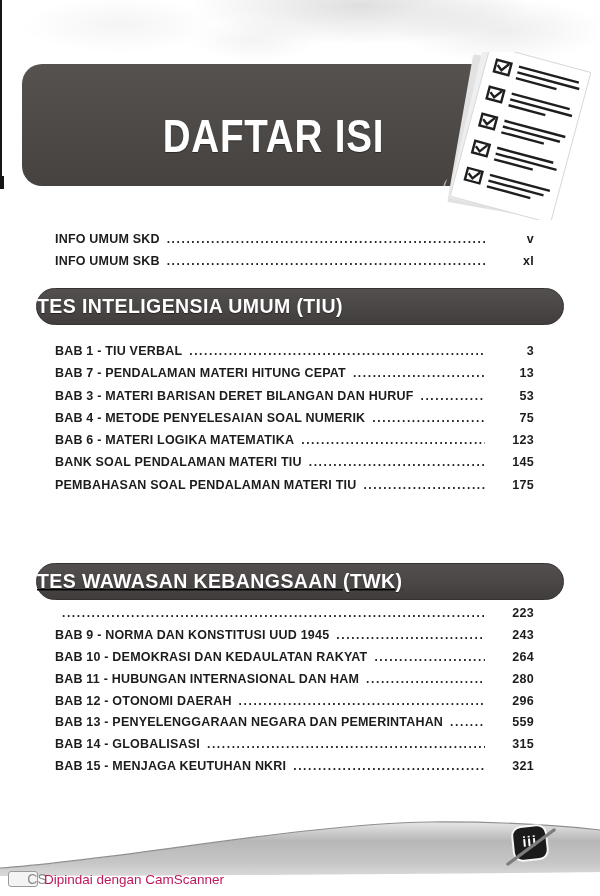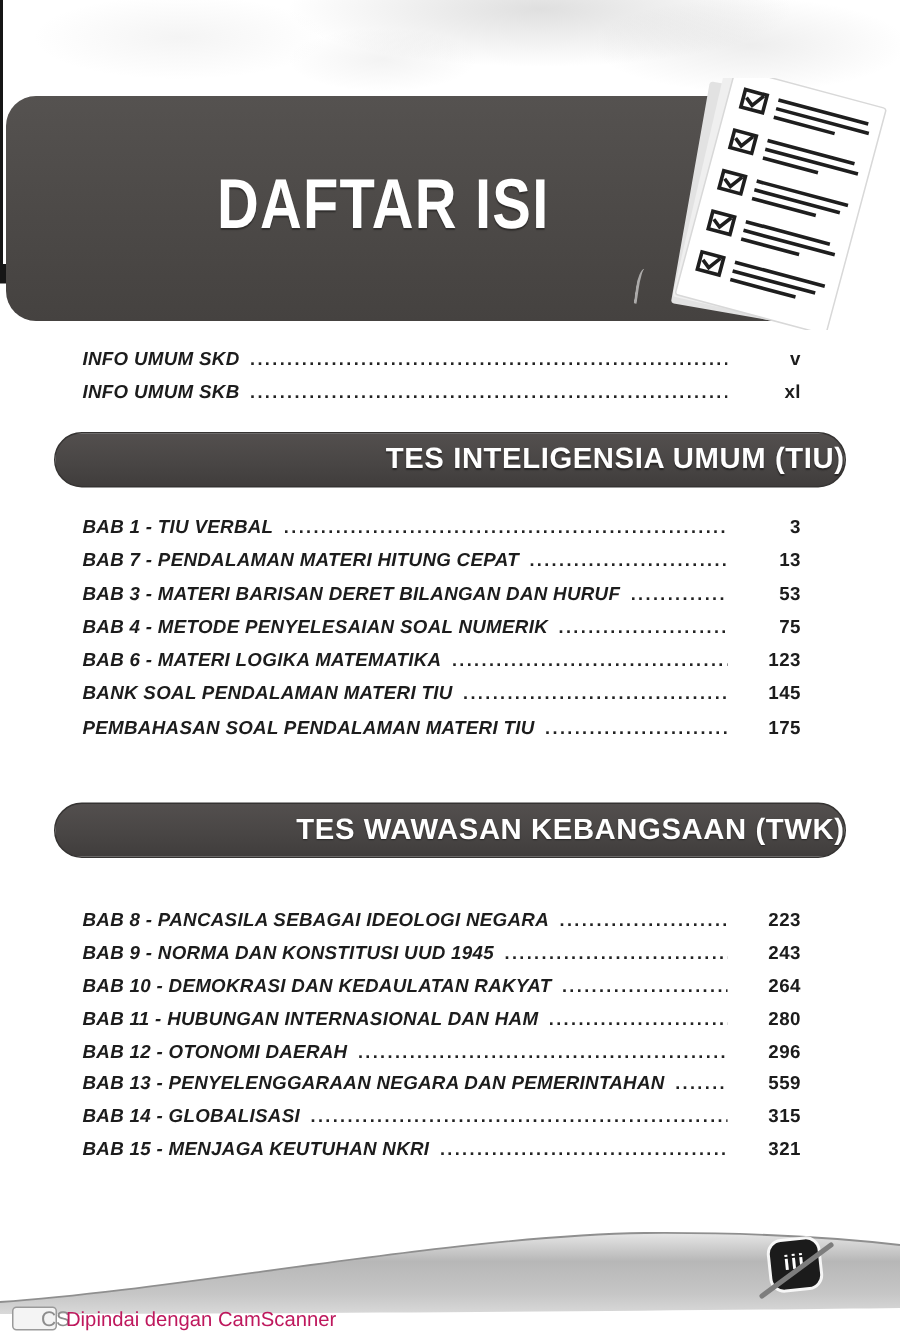--- a/index.html
+++ b/index.html
@@ -15,21 +15,21 @@
       radial-gradient(240px 55px at 360px 6px,  rgba(110,110,110,0.22), transparent 70%),
       radial-gradient(150px 45px at 500px 30px, rgba(130,130,130,0.14), transparent 70%),
       radial-gradient(140px 40px at 120px 25px, rgba(150,150,150,0.10), transparent 70%),
       radial-gradient(90px 30px  at 255px 40px, rgba(140,140,140,0.10), transparent 70%);
   }
   .scan-edge-line { position:absolute; left:0; top:0; width:2px; height:188px; background:#161616; z-index:3; }
   .scan-edge-nub  { position:absolute; left:0; top:176px; width:4px; height:13px; background:#161616; z-index:3; }
 
   
   .header-banner {
-    position:absolute; left:4px; top:64px; width:533px; height:150px;
+    position:absolute; left:22px; top:64px; width:533px; height:122px;
     background:linear-gradient(180deg,#555250 0%, #4c4947 55%, #454240 100%);
     border-radius:20px; z-index:1;
   }
   .header-title {
     position:absolute; left:0; right:30px; top:44px; text-align:center;
     color:#ffffff; font-size:47px; font-weight:bold; letter-spacing:1px;
     transform:scaleX(0.82); transform-origin:center;
     text-shadow:0 1px 1px rgba(0,0,0,0.4);
   }
   .banner-squiggle {
@@ -39,36 +39,36 @@
   }
   .checklist-wrap { position:absolute; left:438px; top:52px; width:162px; height:168px; z-index:2; }
 
   
   .toc-block { position:absolute; left:55px; right:66px; z-index:1; }
   #front-matter { top:232px; }
   #tiu-entries  { top:344px; }
   #twk-entries  { top:606px; }
   .toc-row { display:flex; align-items:baseline; height:22.3px; font-size:12.5px; font-weight:bold; color:#1c1c1c; }
   #twk-entries .toc-row { height:21.9px; }
-  .toc-label { white-space:nowrap; letter-spacing:0.2px;font-style:italic; }
+  .toc-label { white-space:nowrap; letter-spacing:0.2px; }
   .toc-dots  { flex:1; overflow:hidden; white-space:nowrap; margin:0 5px 0 7px; }
   .toc-dots::after {
     content:"..................................................................................................................................";
     font-size:12px; letter-spacing:1.6px; color:#222;
   }
   .toc-page { min-width:44px; text-align:right; letter-spacing:0.3px; }
 
   .section-banner {
     position:absolute; left:36px; right:36px; height:37px;
     background:linear-gradient(180deg,#534f4e 0%, #484544 60%, #403d3c 100%);
     border:1px solid #353332; border-radius:19px;
-    display:flex; align-items:center; justify-content:flex-end; z-index:1;
+    display:flex; align-items:center; justify-content:flex-start; z-index:1;
   }
   #banner-tiu { top:288px; }
-  #banner-twk { top:535px; }
+  #banner-twk { top:563px;text-decoration:underline; }
   .section-banner span {
     color:#fff; font-size:19.5px; font-weight:bold; letter-spacing:0.4px;
     text-shadow:0 1px 1px rgba(0,0,0,0.45);
   }
 
   
   .swoosh { position:absolute; left:0; top:804px; width:600px; height:78px; z-index:0; }
   .page-badge {
     position:absolute; left:514px; top:827px; width:32px; height:32px;
     background:#1b1b1b; border-radius:8px; transform:rotate(-6deg);
@@ -187,21 +187,20 @@
     <span class="toc-page">175</span>
   </div>
 </div>
 
 <div class="section-banner" id="banner-twk">
   <span>TES WAWASAN KEBANGSAAN (TWK)</span>
 </div>
 
 <div class="toc-block" id="twk-entries">
   <div class="toc-row">
-    <span class="toc-label">BAB 8 - PANCASILA SEBAGAI IDEOLOGI NEGARA</span>
     <span class="toc-dots"></span>
     <span class="toc-page">223</span>
   </div>
   <div class="toc-row">
     <span class="toc-label">BAB 9 - NORMA DAN KONSTITUSI UUD 1945</span>
     <span class="toc-dots"></span>
     <span class="toc-page">243</span>
   </div>
   <div class="toc-row">
     <span class="toc-label">BAB 10 - DEMOKRASI DAN KEDAULATAN RAKYAT</span>

